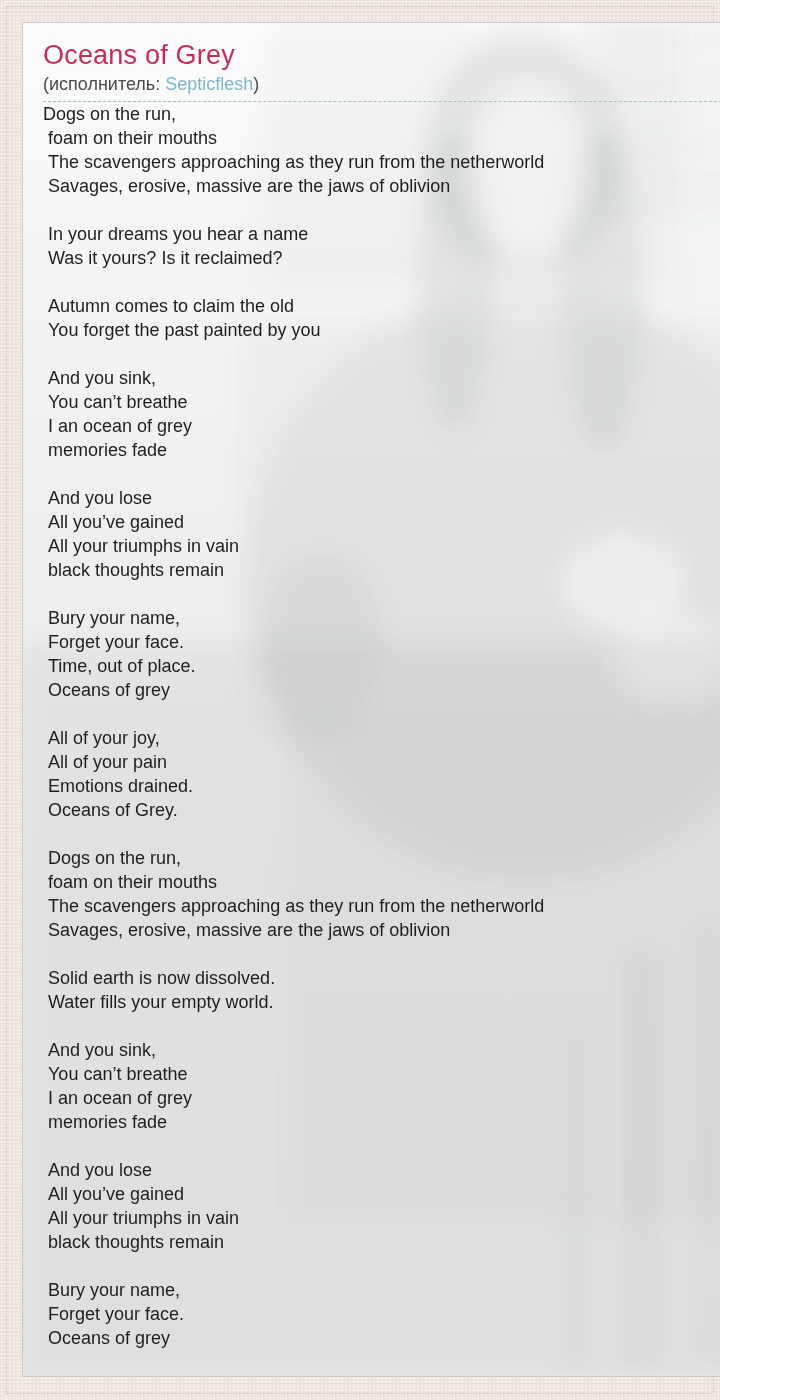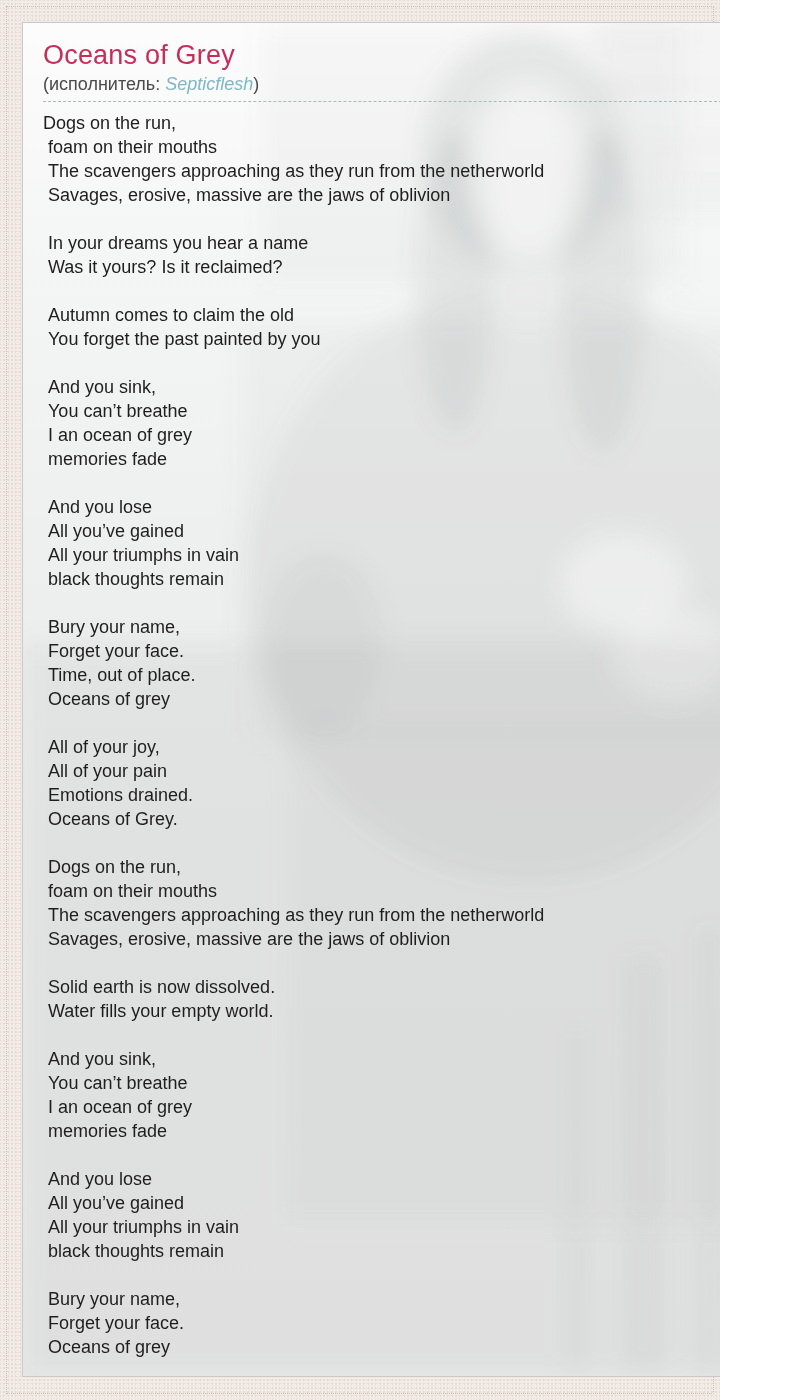--- a/index.html
+++ b/index.html
@@ -61,21 +61,21 @@
     font-size: 18px;
     line-height: 1.2;
     color: #4a4a4a;
     padding-bottom: 6px;
     border-bottom: 1px dashed #a6bcc4;
   }
   .artist-link {
     text-decoration: none;
   }
   .lyrics {
-    margin-top: 9px;
+    margin-top: 0;
     font-size: 18px;
     line-height: 24px;
     color: #1e1e1e;
     white-space: pre-wrap;
   }
 </style>
 </head>
 <body>
 
 <div class="page-frame">
@@ -118,21 +118,21 @@
 
         <rect x="600" y="930" width="40" height="420" fill="#6f7777" opacity="0.06"></rect>
         <rect x="672" y="900" width="30" height="450" fill="#6f7777" opacity="0.05"></rect>
         <rect x="540" y="1000" width="26" height="350" fill="#6f7777" opacity="0.04"></rect>
       </g>
     </svg>
 
     <div class="card-inner">
       <h1 class="song-title" style="color: rgb(198, 45, 89);">Oceans of Grey</h1>
 
-      <p class="artist-line" style="color: rgb(74, 74, 74);"><span>(исполнитель: </span><a href="#" class="artist-link" style="color: rgb(126, 183, 197); font-style: italic;">Septicflesh</a><span>)</span></p>
+      <p class="artist-line" style="color: rgb(74, 74, 74);"><span>(исполнитель: </span><a href="#" class="artist-link" style="color: rgb(126, 183, 197);">Septicflesh</a><span>)</span></p>
 
       <div class="lyrics" style="color: rgb(30, 30, 30);">Dogs on the run,
  foam on their mouths
  The scavengers approaching as they run from the netherworld
  Savages, erosive, massive are the jaws of oblivion
 
  In your dreams you hear a name
  Was it yours? Is it reclaimed?
 
  Autumn comes to claim the old

